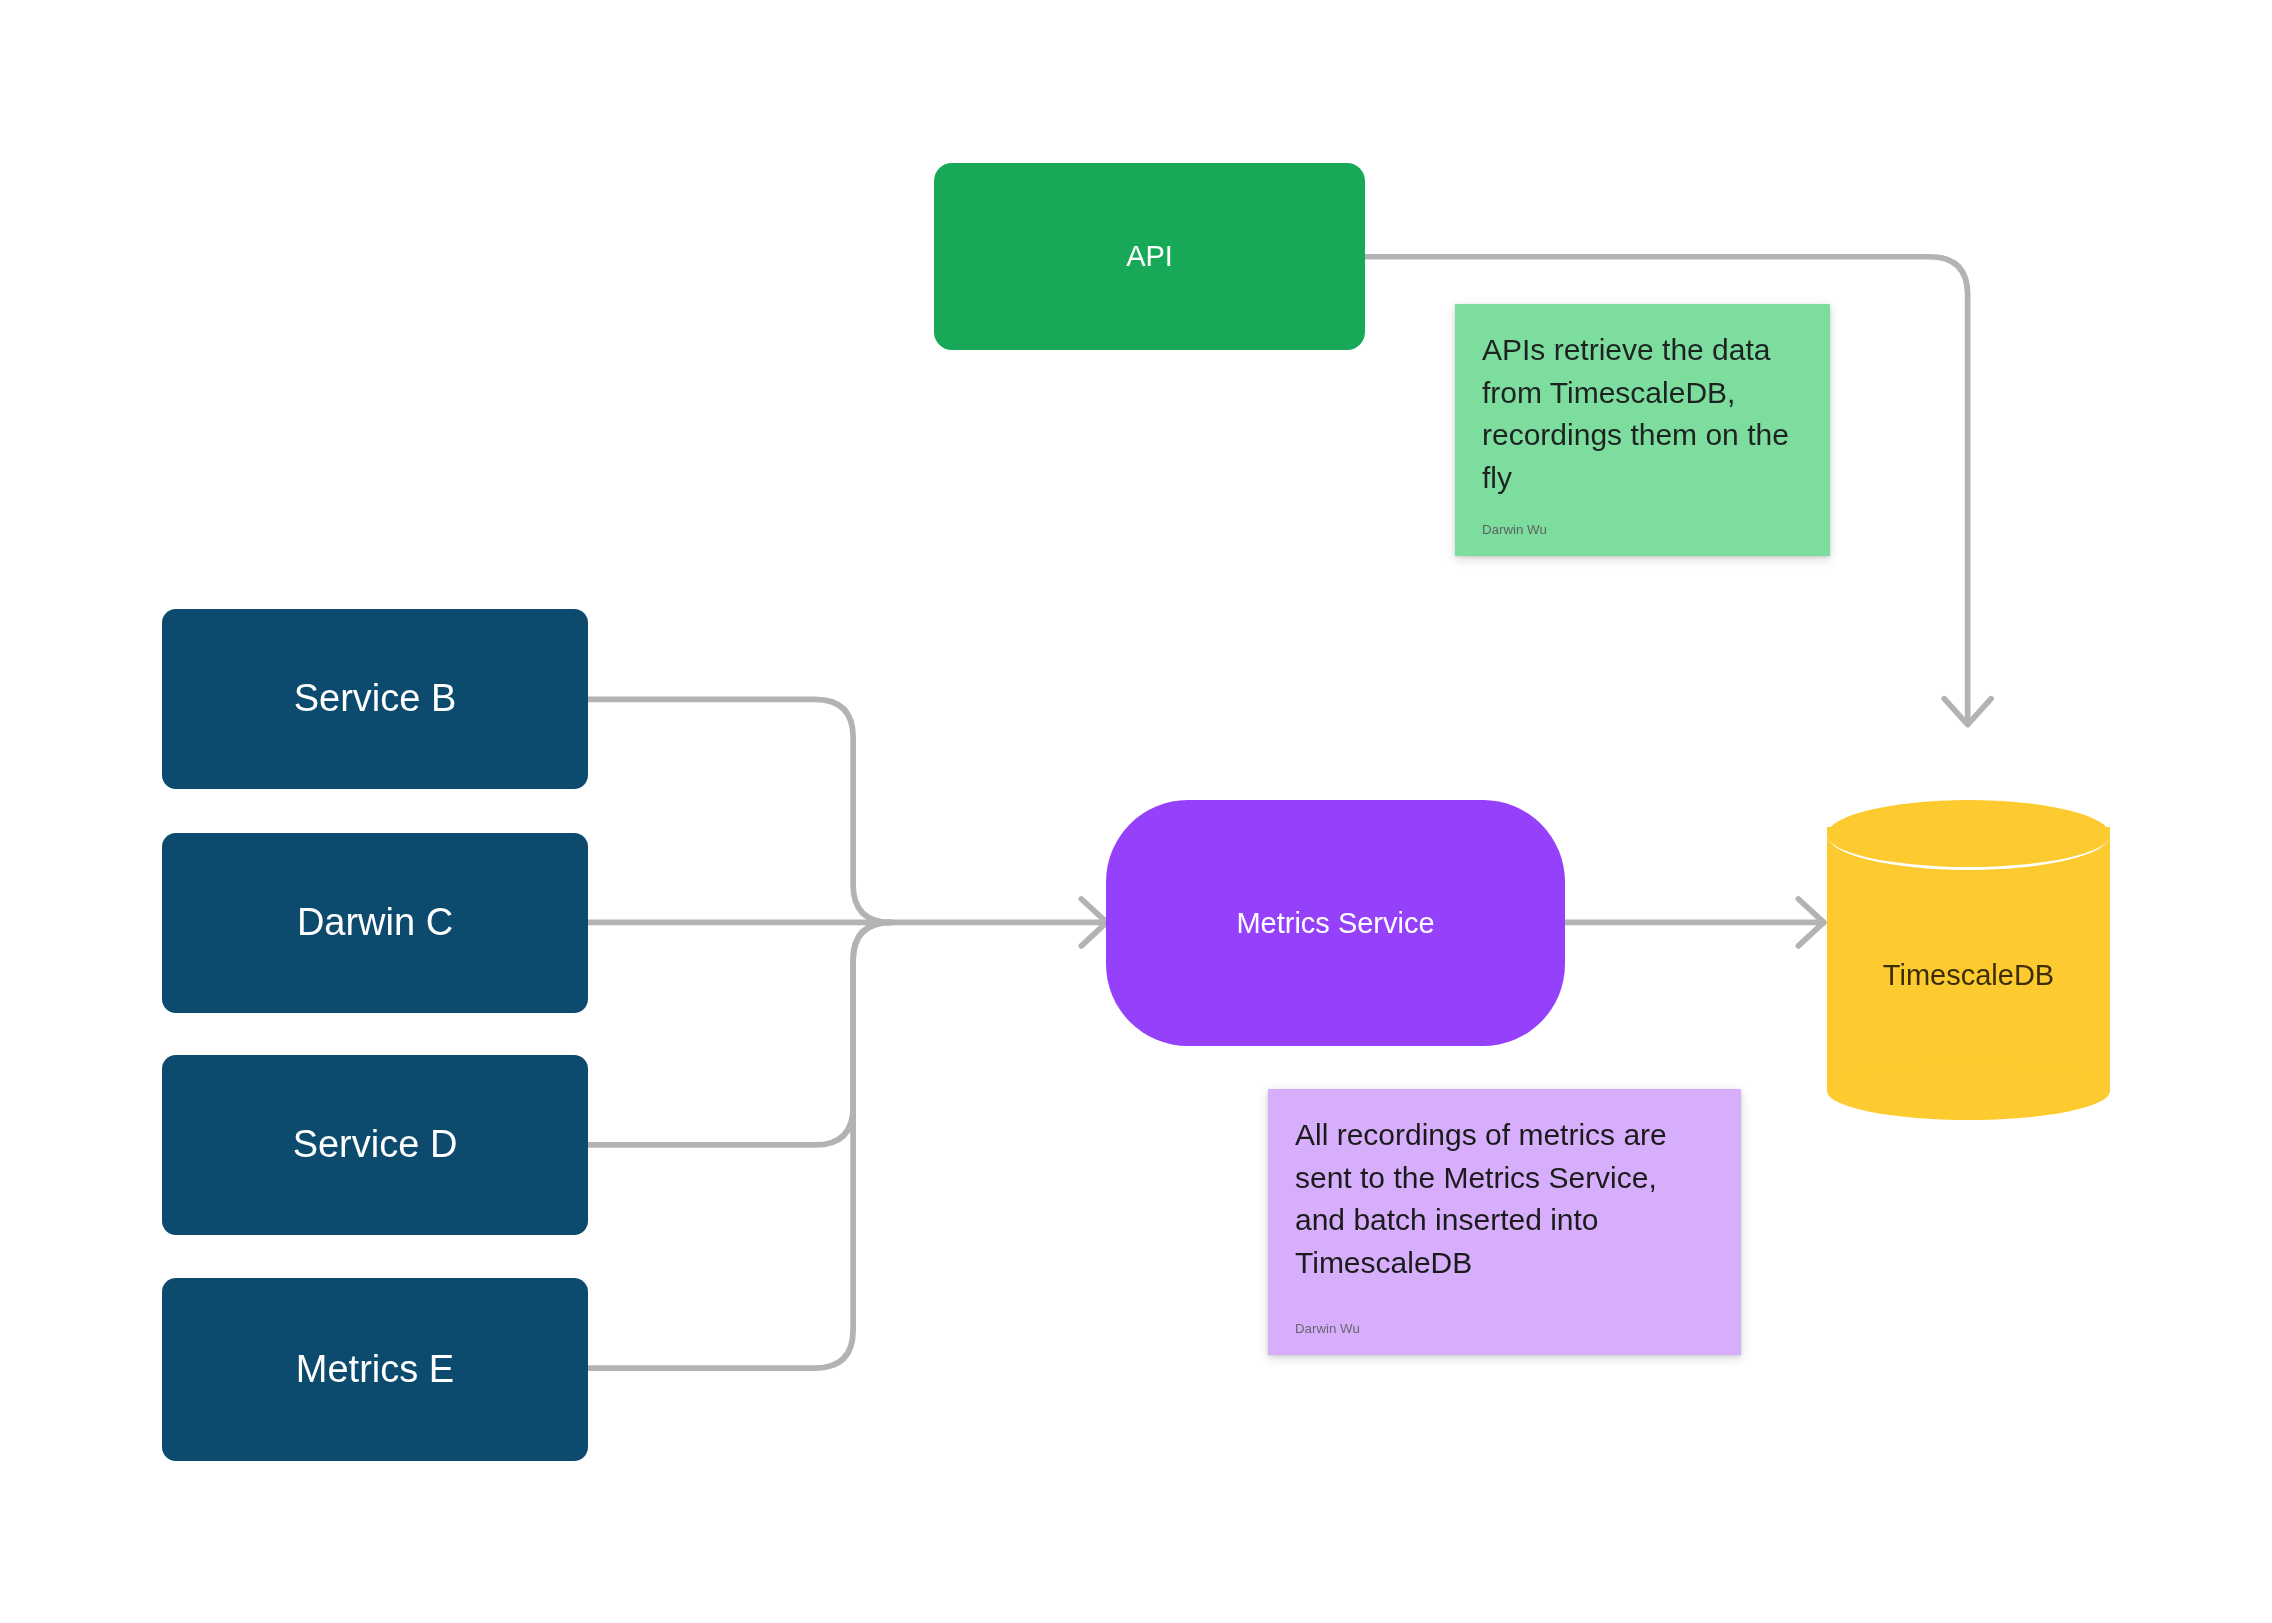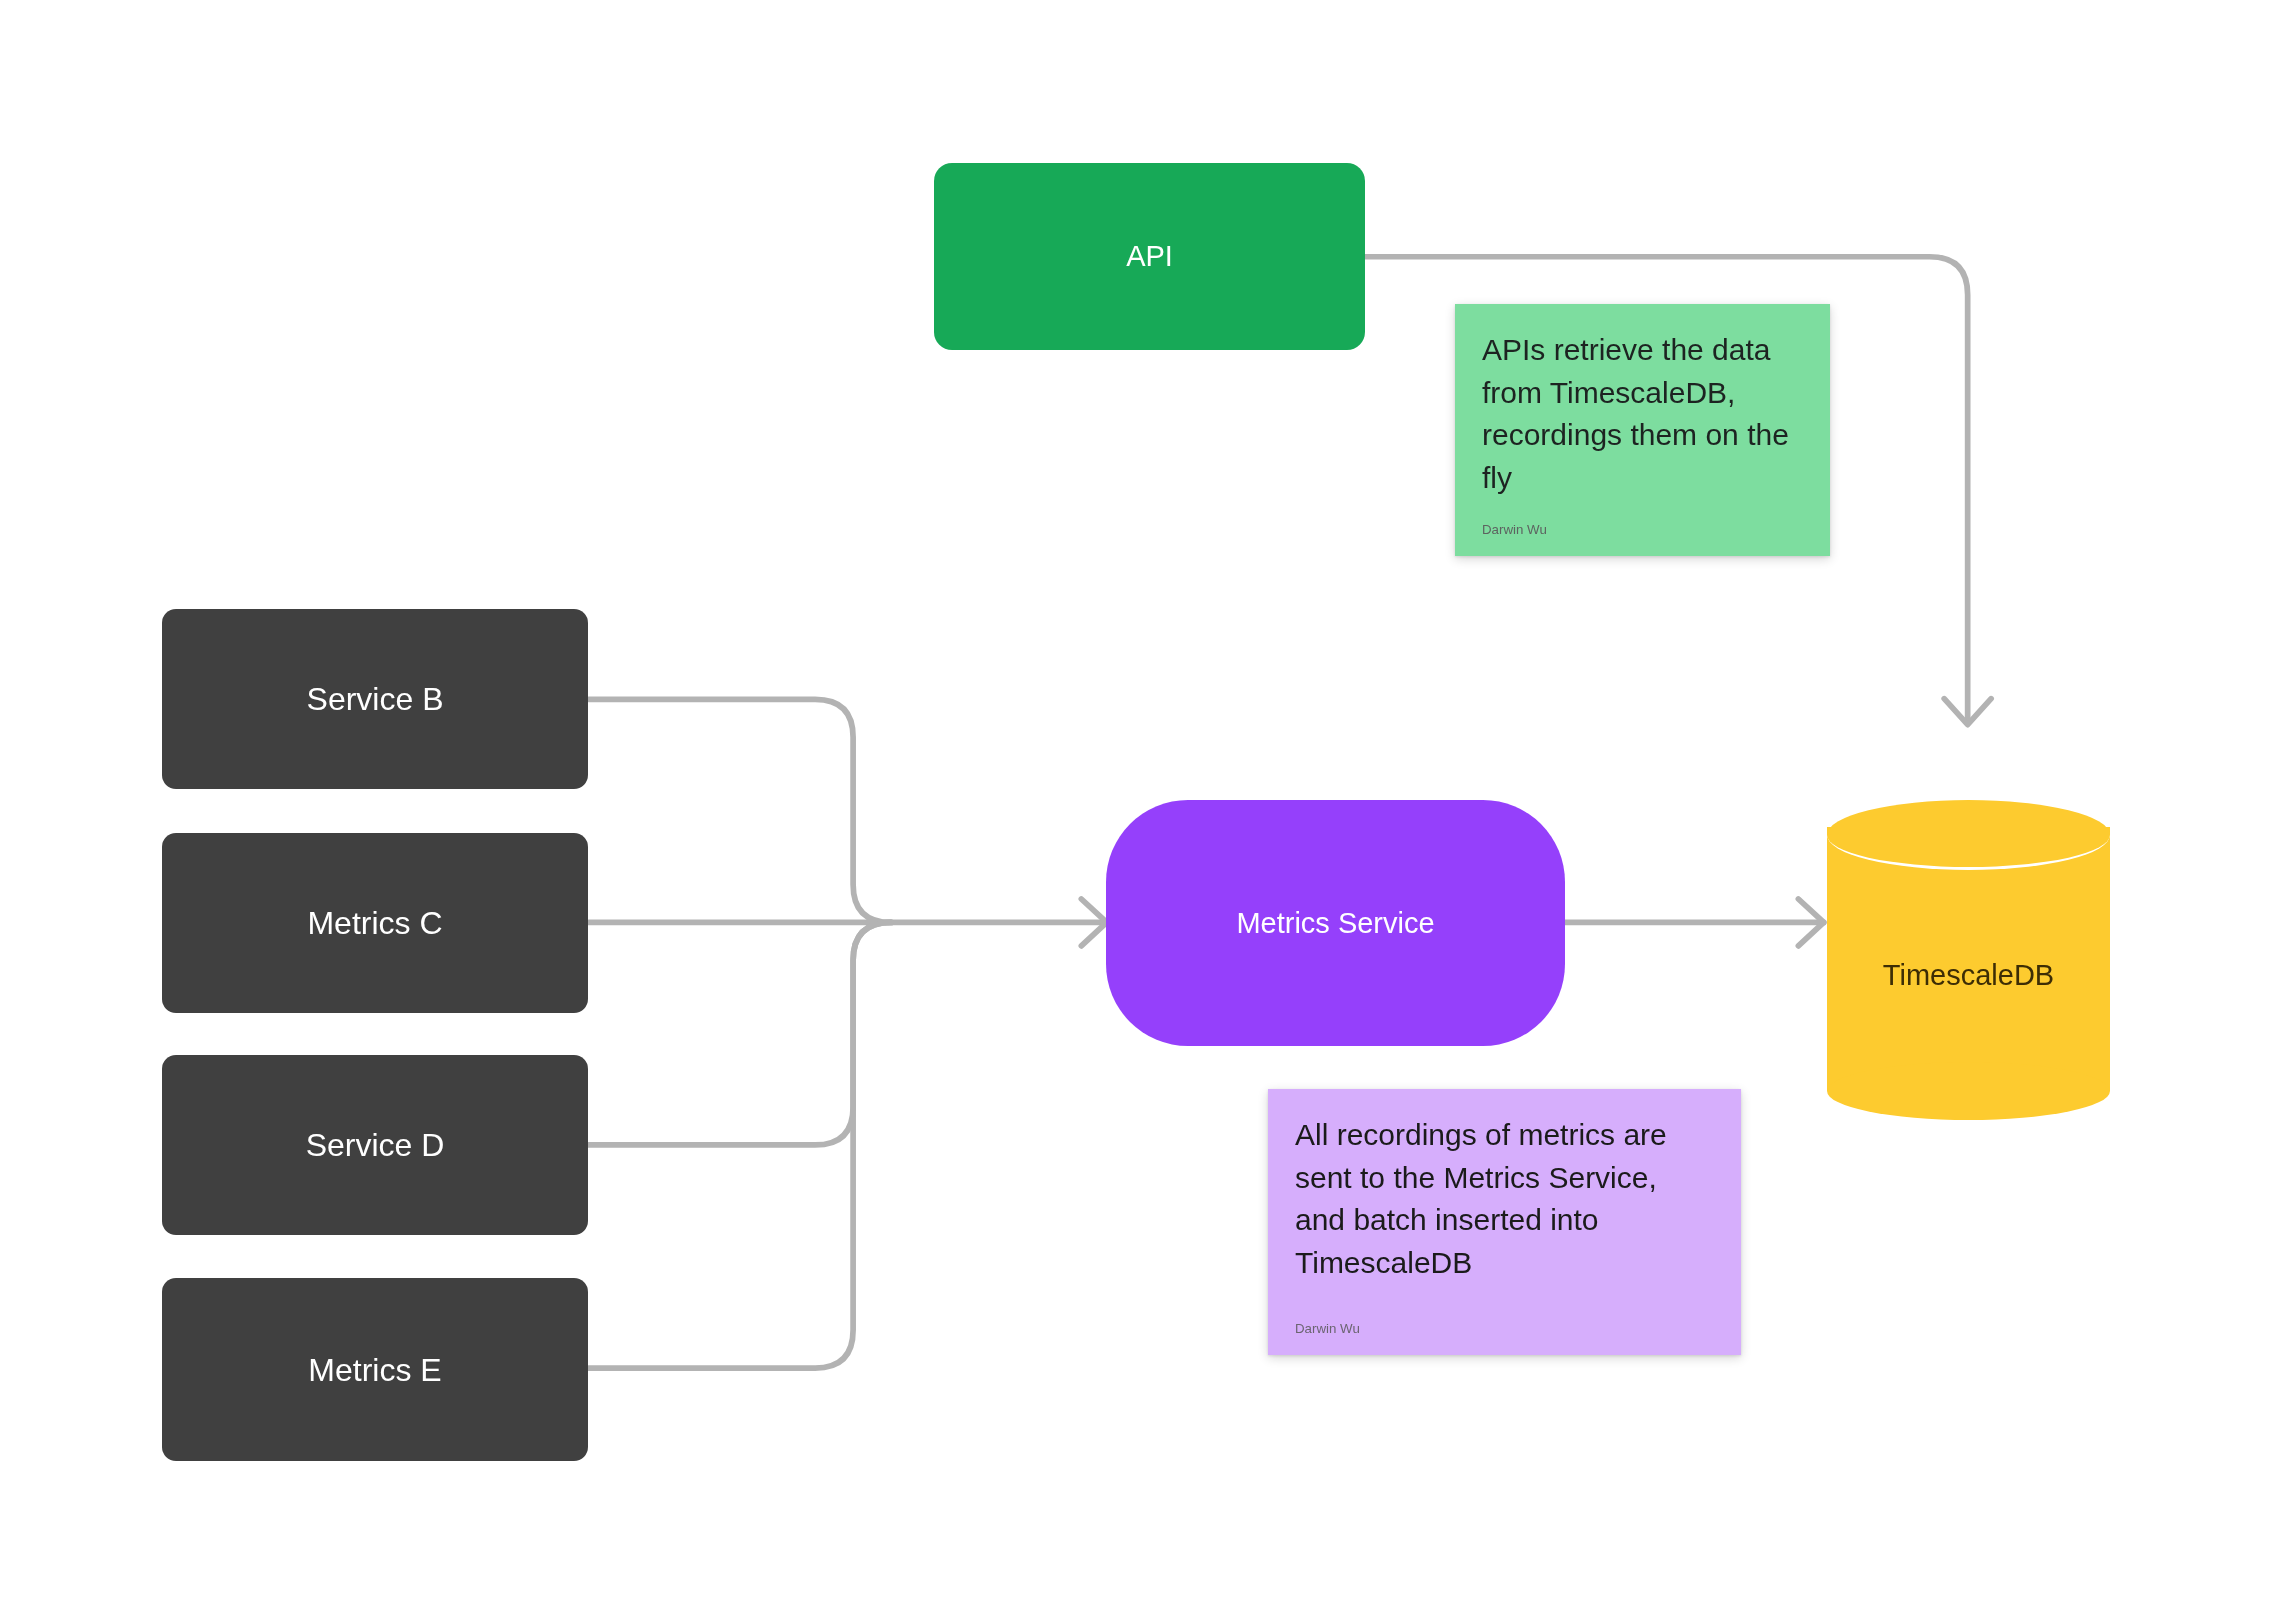--- a/index.html
+++ b/index.html
@@ -35,24 +35,24 @@
     justify-content: center;
     box-sizing: border-box;
     text-align: center;
     line-height: 1.25;
   }
   .node-label {
     pointer-events: none;
   }
 
   .node-service {
-    background: #404040;
+    background: #0c4a6e;
     border-radius: 14px;
     color: #ffffff;
-    font-size: 32px;
+    font-size: 38px;
   }
   .node-api {
     background: #17a957;
     border-radius: 18px;
     color: #ffffff;
     font-size: 29px;
   }
   .node-metrics {
     background: #9540fb;
     border-radius: 82px;
@@ -150,21 +150,21 @@
 
   <div class="node node-api" style="left:934px; top:163px; width:431px; height:187px;">
     <span class="node-label">API</span>
   </div>
 
   <div class="node node-service" style="left:162px; top:609px; width:426px; height:180px;">
     <span class="node-label">Service B</span>
   </div>
 
   <div class="node node-service" style="left:162px; top:833px; width:426px; height:180px;">
-    <span class="node-label">Metrics C</span>
+    <span class="node-label">Darwin C</span>
   </div>
 
   <div class="node node-service" style="left:162px; top:1055px; width:426px; height:180px;">
     <span class="node-label">Service D</span>
   </div>
 
   <div class="node node-service" style="left:162px; top:1278px; width:426px; height:183px;">
     <span class="node-label">Metrics E</span>
   </div>
 

